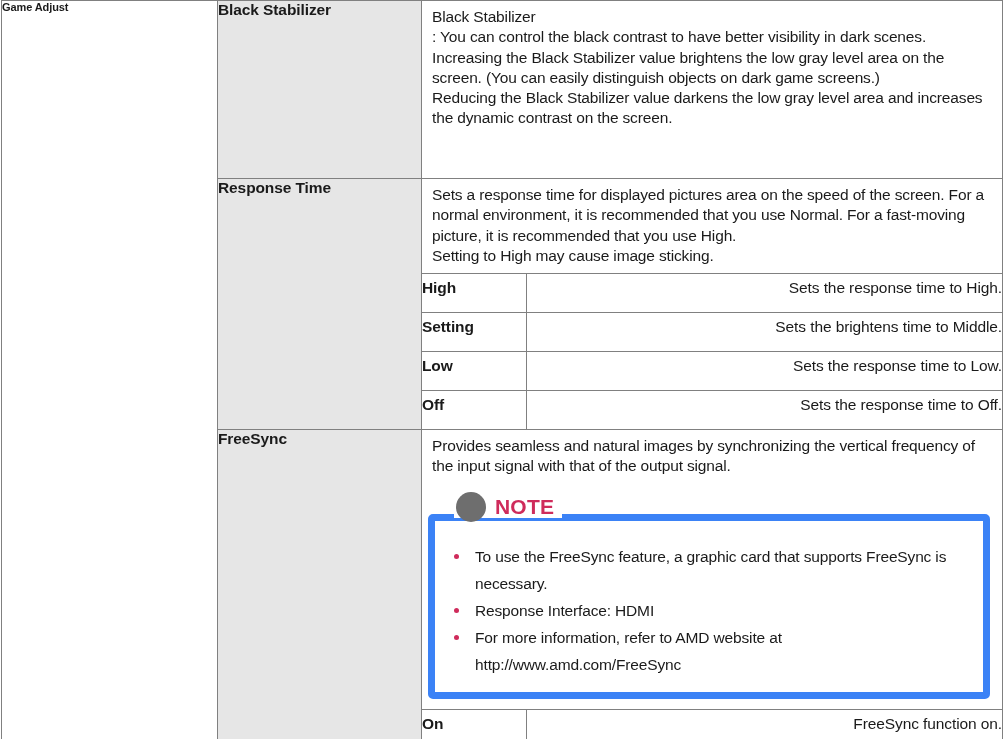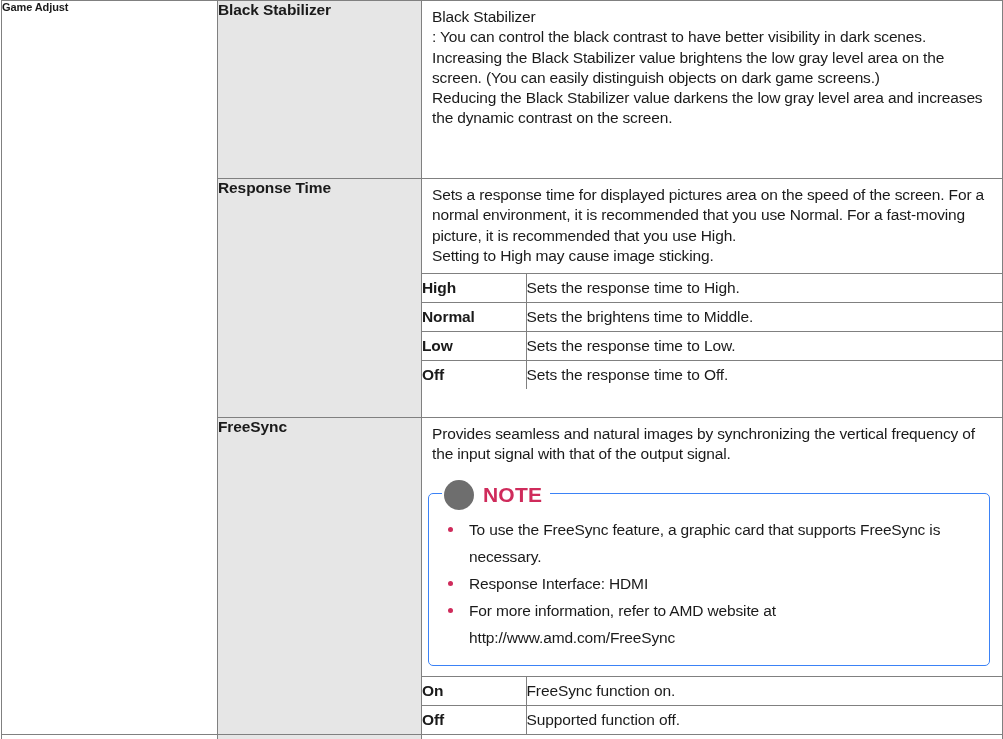--- a/index.html
+++ b/index.html
@@ -76,53 +76,55 @@
   table.opts {
     border-collapse: collapse;
     width: 100%;
     table-layout: fixed;
   }
   table.opts td {
     border: 1px solid #808080;
     border-left: 0;
     border-right: 0;
     font-size: 15.5px;
-    padding: 5px 0 5px 0;
+    padding: 5px 0 15px 0;
     vertical-align: middle;
     letter-spacing: -0.1px;
   }
   table.opts tr:last-child td { border-bottom: 0; }
   col.o1 { width: 104px; }
   col.o2 { width: auto; }
 
   td.opt-key {
     font-weight: bold;
     border-right: 1px solid #808080 !important;
     padding-left: 12px;
   }
   td.opt-val {
     padding-left: 10px;
+    text-align: right;
   }
 
   
   .note-wrap {
     position: relative;
     margin: 12px 12px 10px 6px;
     padding-top: 9px;
   }
   .note-box {
-    border: 1px solid #3b82f6;
+    border: 7px solid #3b82f6;
     border-radius: 5px;
     padding: 22px 14px 14px 14px;
     box-sizing: border-box;
+    margin-top: 9px;
   }
   .note-head {
     position: absolute;
     top: 0px;
-    left: 14px;
+    left: 26px;
     display: flex;
     align-items: center;
     background: #ffffff;
     padding: 0 8px 0 2px;
     height: 22px;
   }
   .note-icon {
     width: 30px;
     height: 30px;
     border-radius: 50%;
@@ -232,21 +234,21 @@
             <colgroup>
                 <col class="o1">
                 <col class="o2">
               </colgroup>
             <tbody>
               <tr>
                 <td class="opt-key">High</td>
                 <td class="opt-val">Sets the response time to High.</td>
               </tr>
               <tr>
-                <td class="opt-key">Normal</td>
+                <td class="opt-key">Setting</td>
                 <td class="opt-val">Sets the brightens time to Middle.</td>
               </tr>
               <tr>
                 <td class="opt-key">Low</td>
                 <td class="opt-val">Sets the response time to Low.</td>
               </tr>
               <tr>
                 <td class="opt-key">Off</td>
                 <td class="opt-val">Sets the response time to Off.</td>
               </tr>

